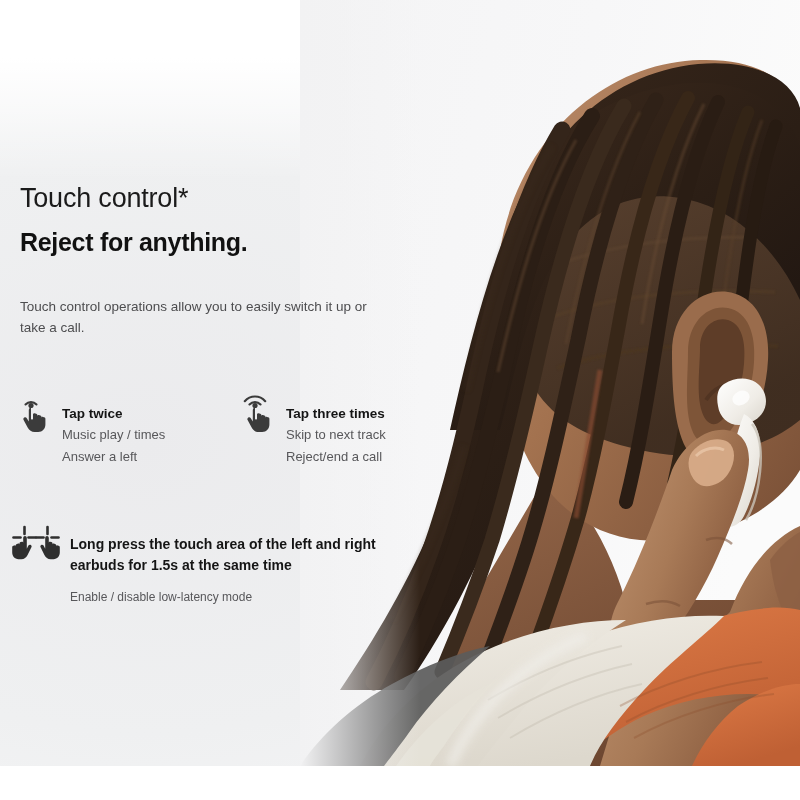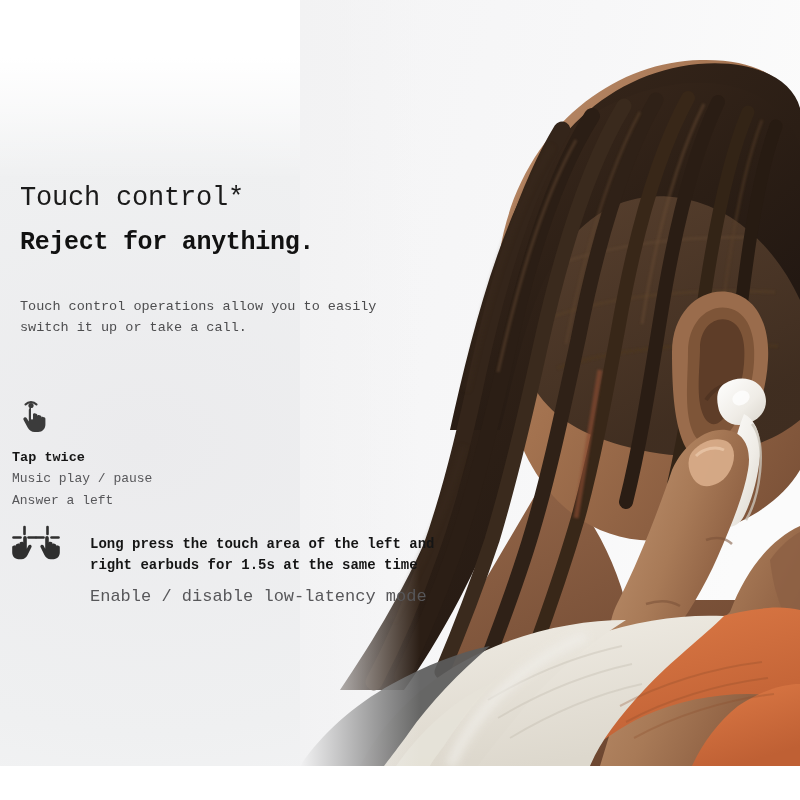--- a/index.html
+++ b/index.html
@@ -14,21 +14,20 @@
     font-family: "Liberation Sans", sans-serif;
     -webkit-font-smoothing: antialiased;
   }
 
   #page {
     position: relative;
     width: 800px;
     height: 800px;
     background: #bef264;
     overflow: hidden;
-    font-family: Liberation Mono, monospace;
   }
 
   
   .bg-panel {
     position: absolute;
     left: 0;
     top: 0;
     width: 800px;
     height: 766px;
     background:
@@ -98,23 +97,23 @@
     line-height: 21px;
     color: #4d4d4f;
   }
 
   
   .feature {
     position: absolute;
     display: flex;
     align-items: flex-start;
   }
-  .f-tap-twice  { left: 12px;  top: 392px; flex-direction: column; }
+  .f-tap-twice  { left: 12px;  top: 392px; }
   .f-tap-thrice { left: 236px; top: 392px; }
-  .f-long-press { left: 10px;  top: 524px; gap: 20px; }
+  .f-long-press { left: 10px;  top: 524px; }
 
   .f-icon {
     flex: 0 0 auto;
     width: 40px;
     height: 44px;
     margin-right: 10px;
   }
   .f-long-press .f-icon { width: 52px; margin-right: 8px; }
   .f-icon svg { display: block; }
 
@@ -138,21 +137,21 @@
   }
   .f-line {
     font-size: 13px;
     font-weight: 400;
     color: #57575a;
     line-height: 20px;
     margin-top: 2px;
     white-space: nowrap;
   }
   .f-line-sub {
-    font-size: 17px;
+    font-size: 12px;
     font-weight: 400;
     color: #57575a;
     line-height: 20px;
     margin-top: 11px;
     white-space: nowrap;
   }
 </style>
 </head>
 <body>
 
@@ -388,25 +387,48 @@
                  C21 21.7 21.8 21.1 22.6 21.3 L24.2 21.7 C24.9 21.9 25.4 22.5 25.4 23.2 L25.4 24.2
                  C25.4 23.4 26.1 22.8 26.9 23 L28.3 23.4 C29 23.6 29.5 24.2 29.5 24.9 L29.5 26
                  C29.5 25.2 30.2 24.7 30.9 24.9 L32.2 25.3 C32.9 25.5 33.4 26.1 33.4 26.8
                  L33.4 32.5 C33.4 36.8 30.4 40 26.2 40 L22.6 40 C19.6 40 17.2 38.4 15.8 35.8
                  L11.6 28.1 C11.1 27.2 11.4 26.1 12.3 25.6 C13.2 25.1 14.3 25.4 14.8 26.3 L16.8 29.6
                  L16.8 18.2 C16.8 16.7 17.8 15.5 19 15.5 Z" fill="#3b3b3b"></path>
       </svg>
     </div>
     <div class="f-text">
       <div class="f-title">Tap twice</div>
-      <div class="f-line">Music play / pause</div>
+      <div class="f-line">Music play / times</div>
       <div class="f-line">Answer a left</div>
     </div>
   </div>
 
+  <div class="feature f-tap-thrice">
+    <div class="f-icon">
+      <svg width="40" height="44" viewBox="0 0 40 44" xmlns="http://www.w3.org/2000/svg">
+        <g fill="none" stroke="#3b3b3b" stroke-width="2.1" stroke-linecap="round">
+          <path d="M13.5 12.5 a7.5 7.5 0 0 1 11 0"></path>
+          <path d="M8.8 9.2 a13.4 13.4 0 0 1 20.4 0"></path>
+        </g>
+        <circle cx="19" cy="13.5" r="2.6" fill="#3b3b3b"></circle>
+        <path d="M19 15.5 L19 26.5 C19 26.5 19 27.6 20 27.6 C21 27.6 21 26.5 21 26.5 L21 22.6
+                 C21 21.7 21.8 21.1 22.6 21.3 L24.2 21.7 C24.9 21.9 25.4 22.5 25.4 23.2 L25.4 24.2
+                 C25.4 23.4 26.1 22.8 26.9 23 L28.3 23.4 C29 23.6 29.5 24.2 29.5 24.9 L29.5 26
+                 C29.5 25.2 30.2 24.7 30.9 24.9 L32.2 25.3 C32.9 25.5 33.4 26.1 33.4 26.8
+                 L33.4 32.5 C33.4 36.8 30.4 40 26.2 40 L22.6 40 C19.6 40 17.2 38.4 15.8 35.8
+                 L11.6 28.1 C11.1 27.2 11.4 26.1 12.3 25.6 C13.2 25.1 14.3 25.4 14.8 26.3 L16.8 29.6
+                 L16.8 18.2 C16.8 16.7 17.8 15.5 19 15.5 Z" fill="#3b3b3b"></path>
+      </svg>
+    </div>
+    <div class="f-text">
+      <div class="f-title">Tap three times</div>
+      <div class="f-line">Skip to next track</div>
+      <div class="f-line">Reject/end a call</div>
+    </div>
+  </div>
 
   <div class="feature f-long-press">
     <div class="f-icon">
       <svg width="52" height="46" viewBox="0 0 52 46" xmlns="http://www.w3.org/2000/svg">
         <g stroke="#2f2f2f" stroke-width="2.6" stroke-linecap="round">
 
           <path d="M14.5 3 L14.5 10"></path>
           <path d="M3.5 13.5 L10.5 13.5"></path>
           <path d="M18.5 13.5 L25.5 13.5"></path>
 

